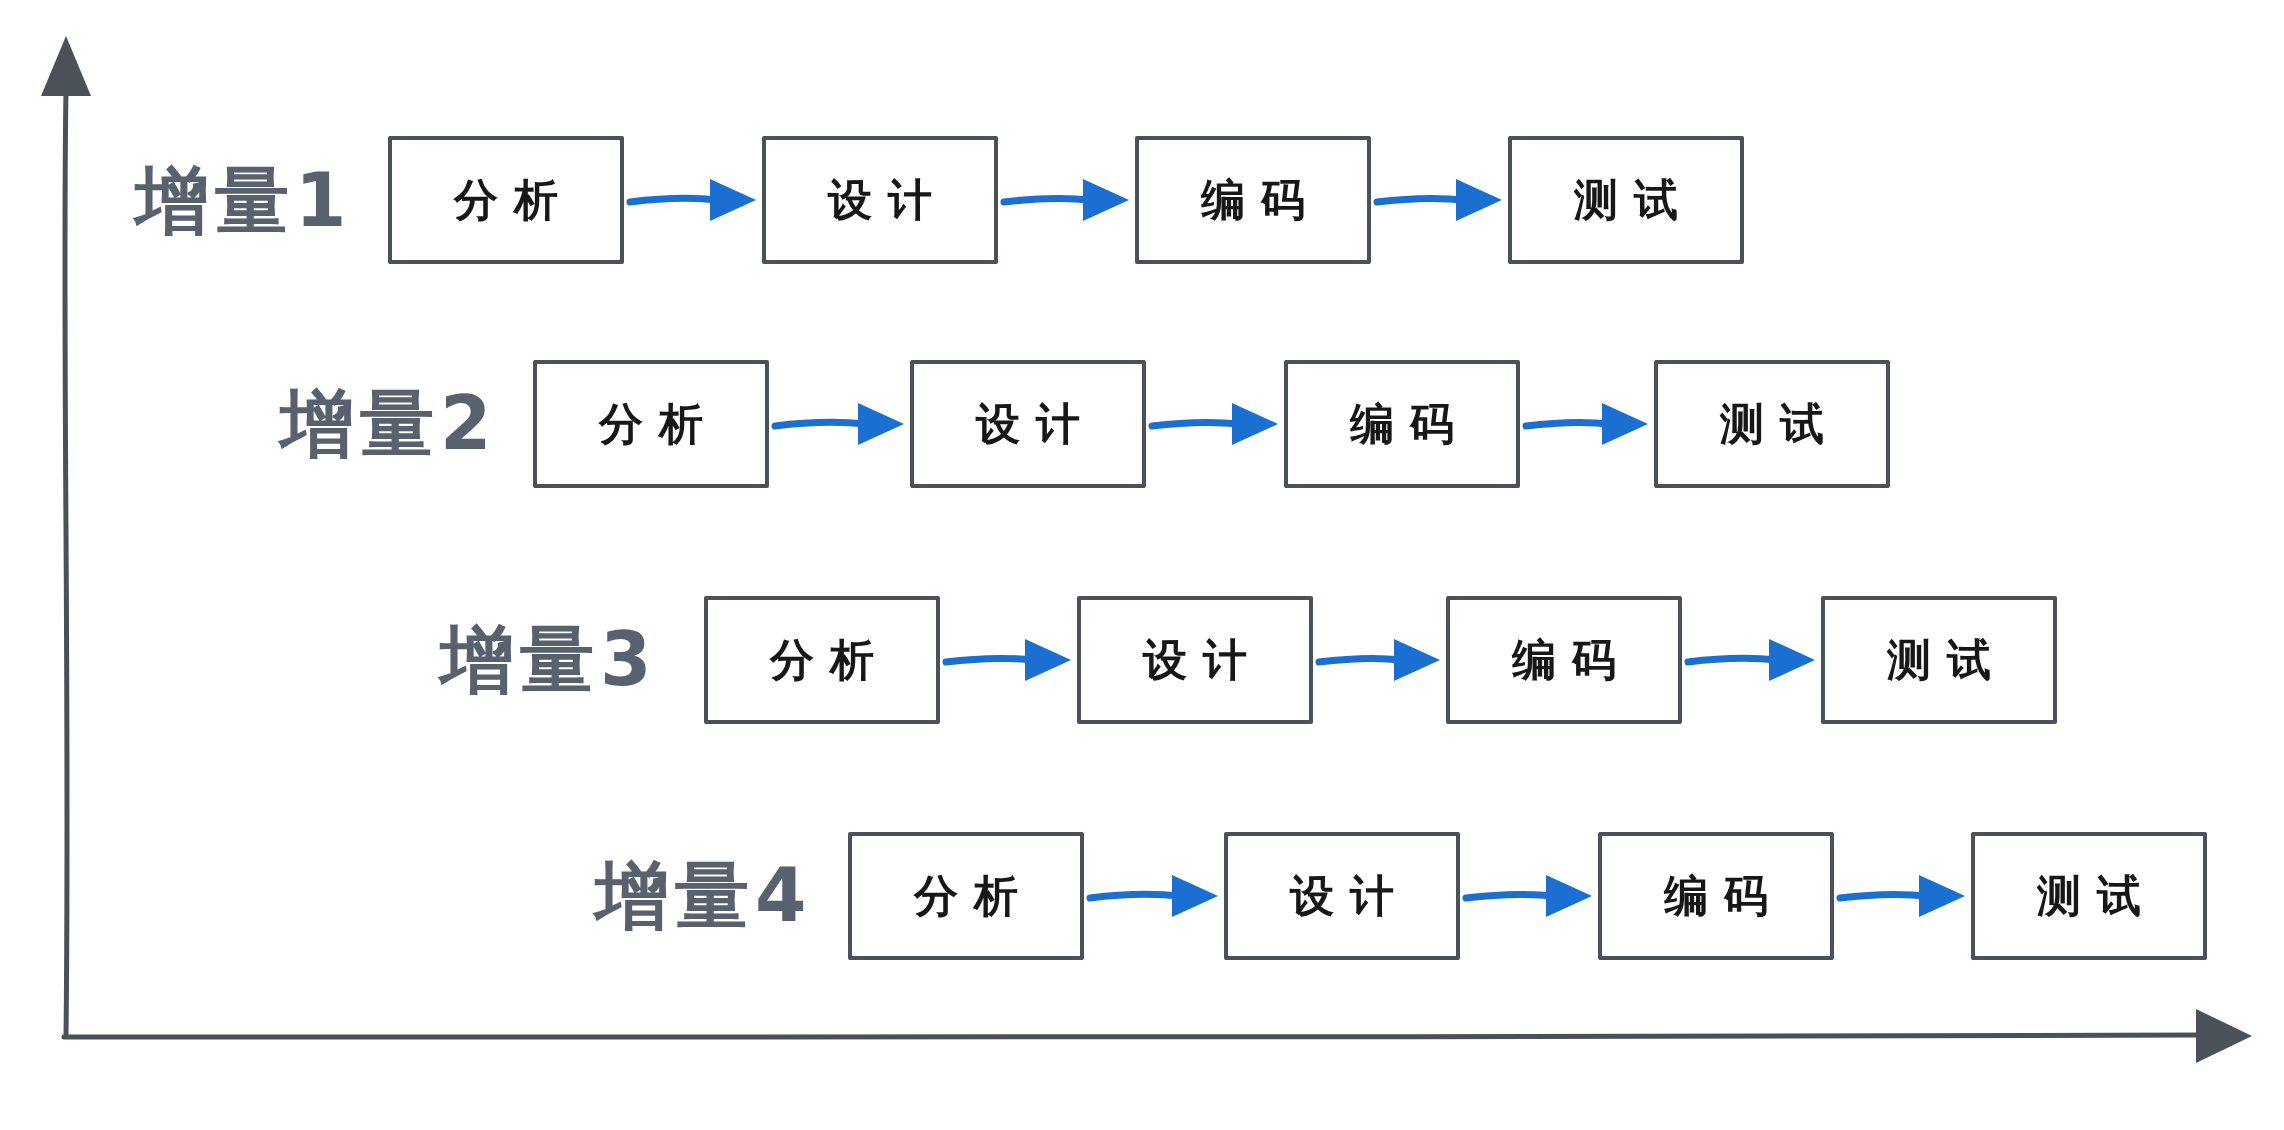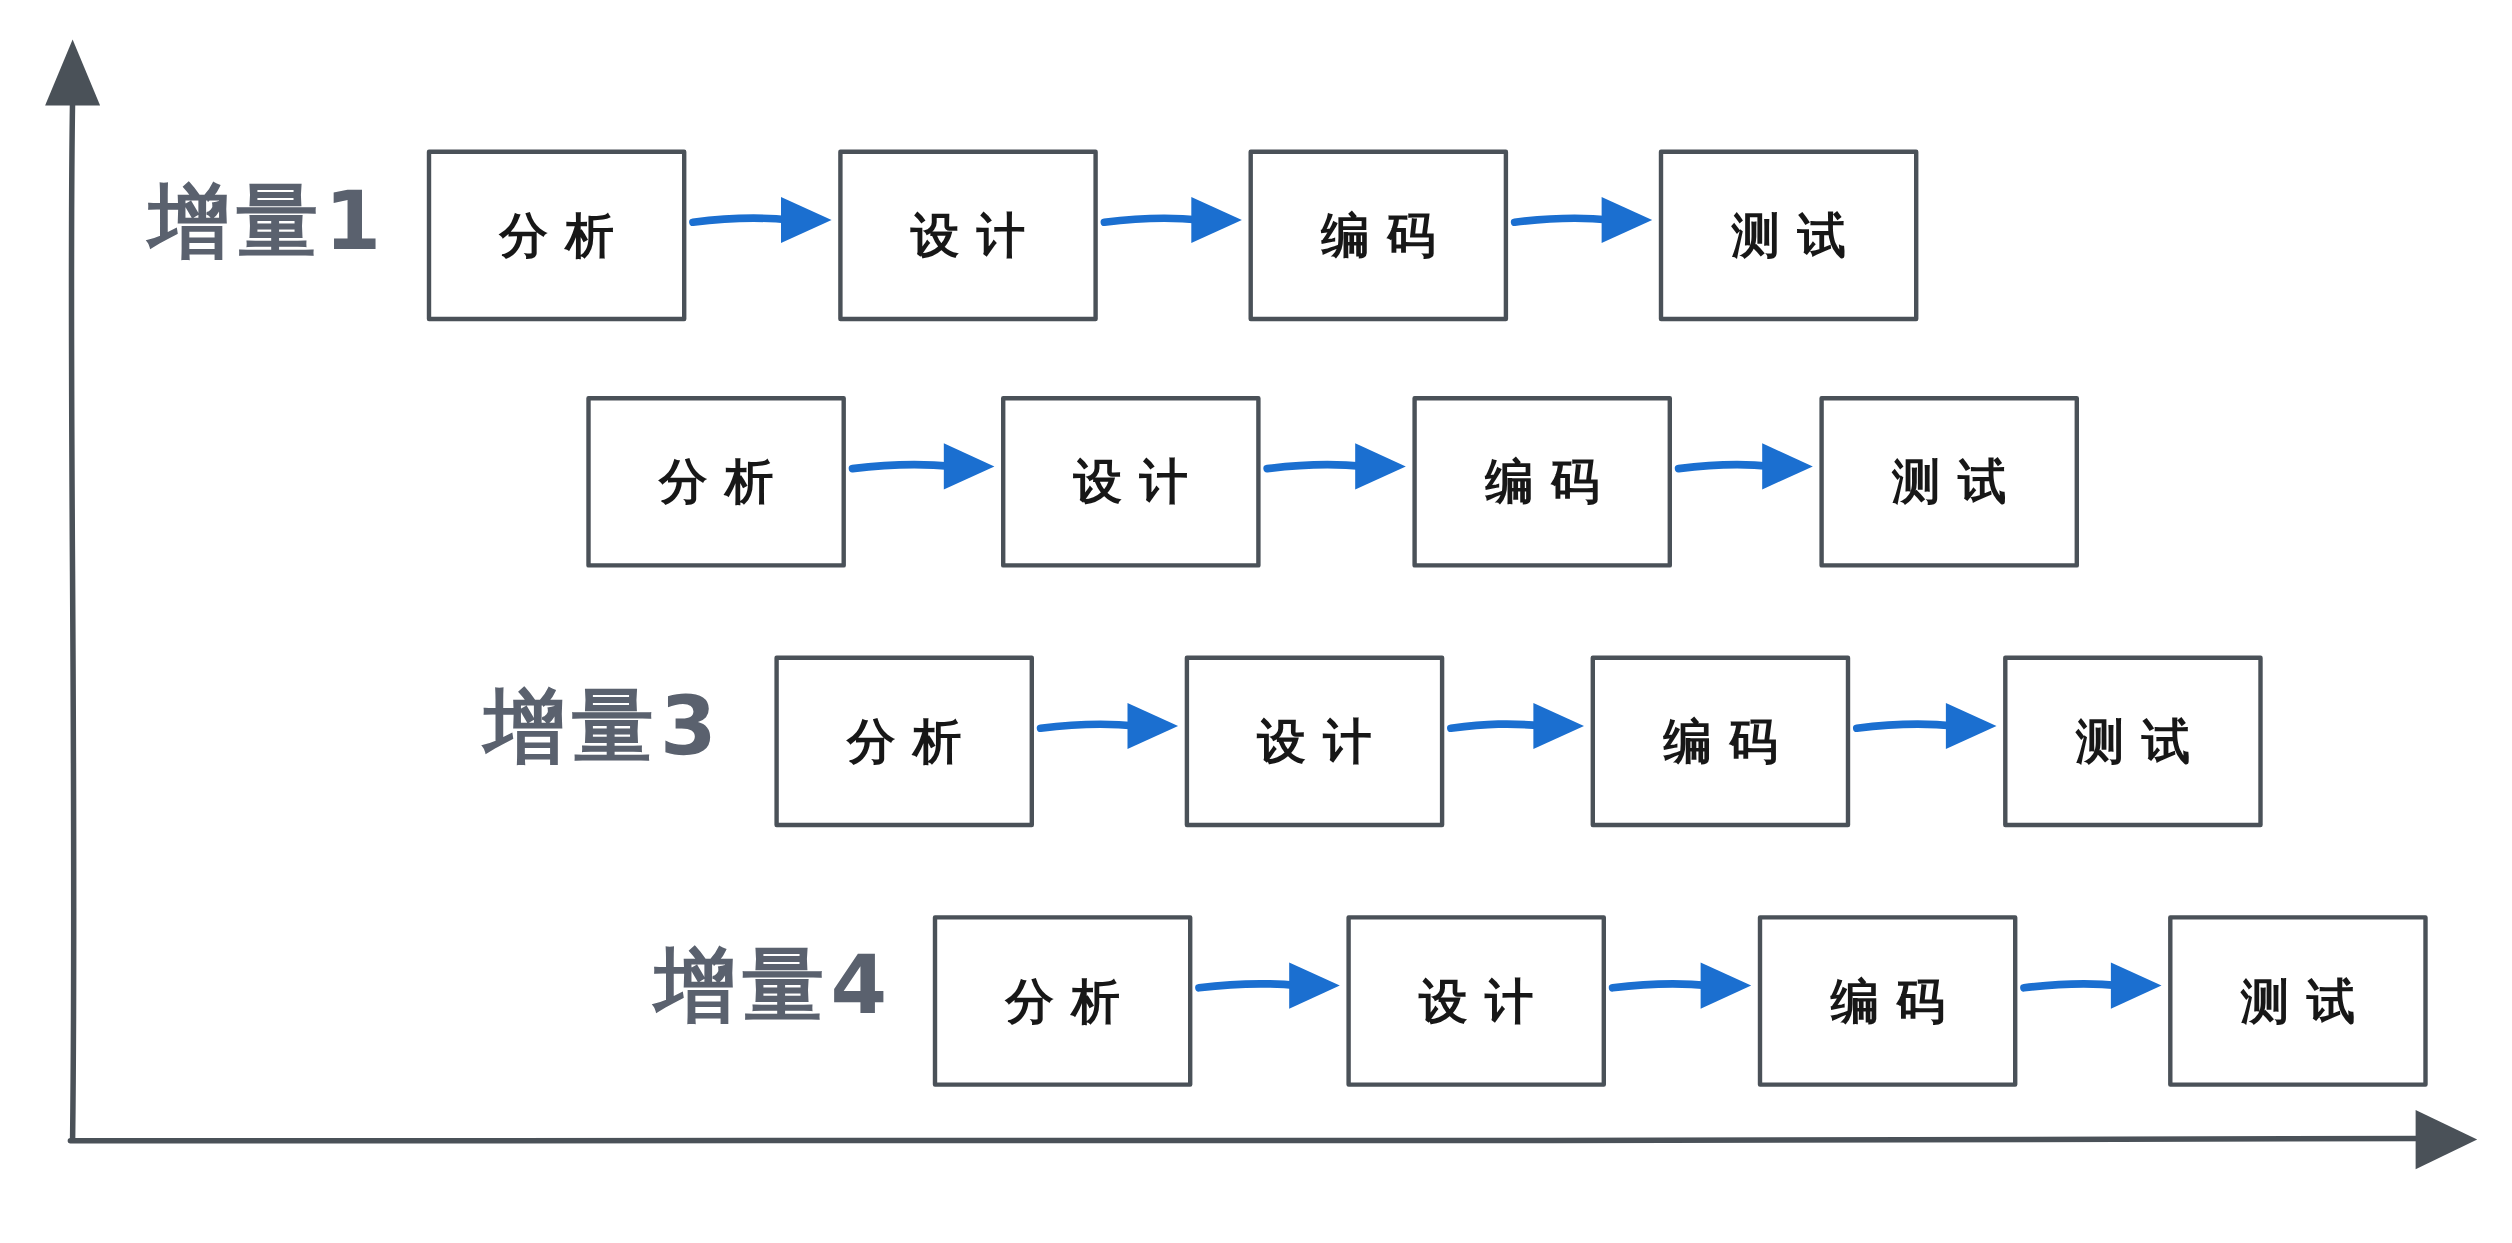--- a/index.html
+++ b/index.html
@@ -49,21 +49,21 @@
     font-size: 74px;
     font-weight: 600;
     letter-spacing: 6px;
     color: #5a616e;
     white-space: nowrap;
   }
   .stage-box {
     position: absolute;
     box-sizing: border-box;
     width: 236px;
-    height: 156px;
+    height: 128px;
     border: 4px solid #4a5158;
     border-radius: 2px;
     background: #ffffff;
     display: flex;
     align-items: center;
     justify-content: center;
   }
   .stage-box .stage-text {
     font-size: 44px;
     font-weight: 600;
@@ -150,20 +150,21 @@
   <div class="stage-box" style="left:762px; top:136px;">
     <span class="stage-text">设计</span>
   </div>
   <div class="stage-box" style="left:1135px; top:136px;">
     <span class="stage-text">编码</span>
   </div>
   <div class="stage-box" style="left:1508px; top:136px;">
     <span class="stage-text">测试</span>
   </div>
 
+  <div class="row-label" style="left:280px; top:425px;">增量2</div>
   <div class="stage-box" style="left:533px; top:360px;">
     <span class="stage-text">分析</span>
   </div>
   <div class="stage-box" style="left:910px; top:360px;">
     <span class="stage-text">设计</span>
   </div>
   <div class="stage-box" style="left:1284px; top:360px;">
     <span class="stage-text">编码</span>
   </div>
   <div class="stage-box" style="left:1654px; top:360px;">

